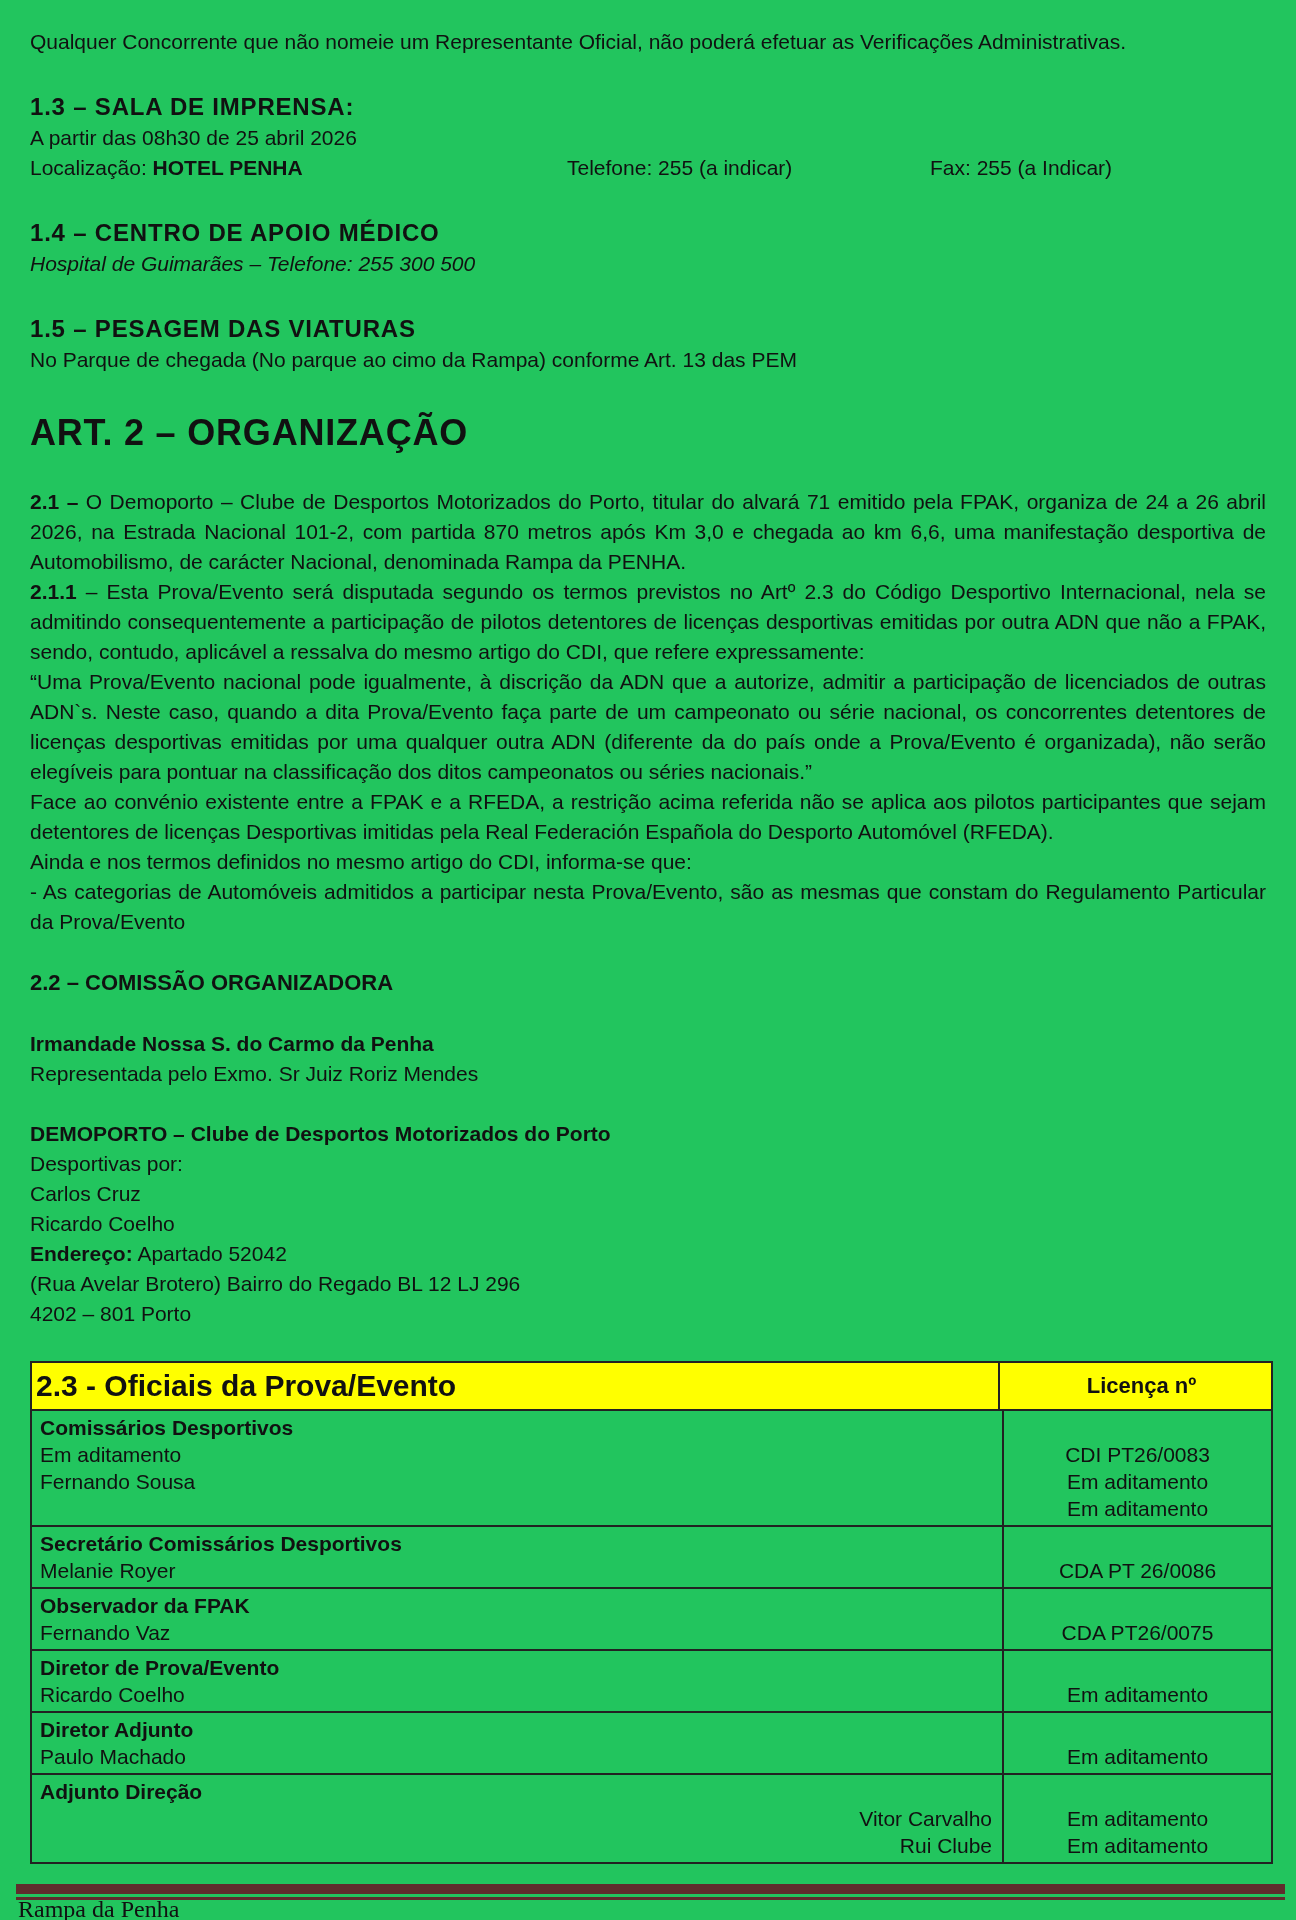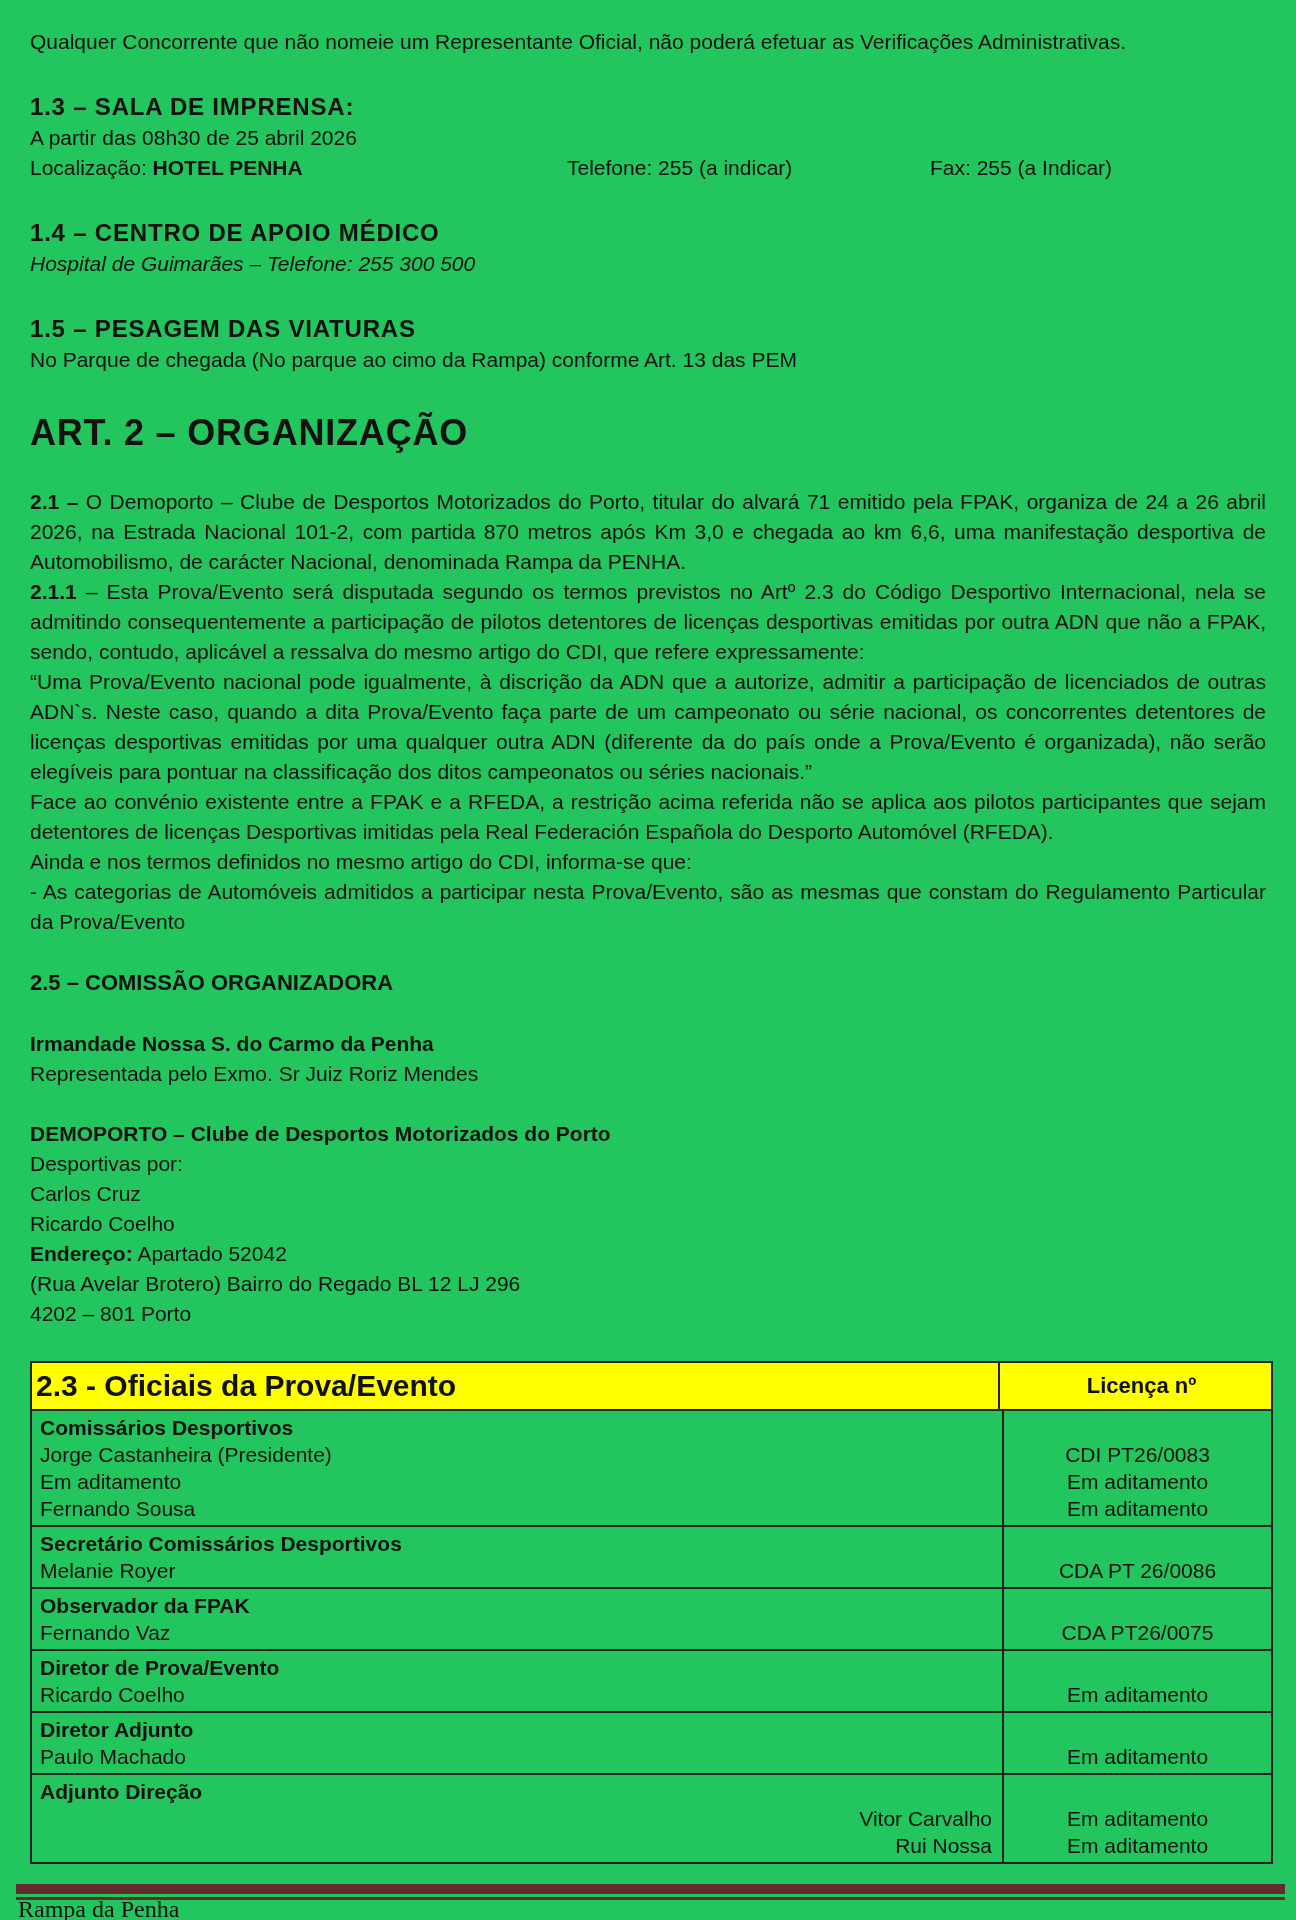--- a/index.html
+++ b/index.html
@@ -97,21 +97,21 @@
     <div class="para"><span class="bold">2.1.1</span><span> – Esta Prova/Evento será disputada segundo os termos previstos no Artº 2.3 do Código Desportivo Internacional, nela se admitindo consequentemente a participação de pilotos detentores de licenças desportivas emitidas por outra ADN que não a FPAK, sendo, contudo, aplicável a ressalva do mesmo artigo do CDI, que refere expressamente:</span></div>
 
     <div class="para">“Uma Prova/Evento nacional pode igualmente, à discrição da ADN que a autorize, admitir a participação de licenciados de outras ADN`s. Neste caso, quando a dita Prova/Evento faça parte de um campeonato ou série nacional, os concorrentes detentores de licenças desportivas emitidas por uma qualquer outra ADN (diferente da do país onde a Prova/Evento é organizada), não serão elegíveis para pontuar na classificação dos ditos campeonatos ou séries nacionais.”</div>
 
     <div class="para">Face ao convénio existente entre a FPAK e a RFEDA, a restrição acima referida não se aplica aos pilotos participantes que sejam detentores de licenças Desportivas imitidas pela Real Federación Española do Desporto Automóvel (RFEDA).</div>
 
     <div>Ainda e nos termos definidos no mesmo artigo do CDI, informa-se que:</div>
 
     <div class="para">- As categorias de Automóveis admitidos a participar nesta Prova/Evento, são as mesmas que constam do Regulamento Particular da Prova/Evento</div>
 
-    <div class="h-sub">2.5 – COMISSÃO ORGANIZADORA</div>
+    <div class="h-sub">2.2 – COMISSÃO ORGANIZADORA</div>
 
     <div class="bold gap-m">Irmandade Nossa S. do Carmo da Penha</div>
     <div>Representada pelo Exmo. Sr Juiz Roriz Mendes</div>
 
     <div class="bold gap-m">DEMOPORTO – Clube de Desportos Motorizados do Porto</div>
     <div>Desportivas por:</div>
     <div>Carlos Cruz</div>
     <div>Ricardo Coelho</div>
     <div><span class="bold">Endereço:</span><span> Apartado 52042</span></div>
     <div>(Rua Avelar Brotero) Bairro do Regado BL 12 LJ 296</div>
@@ -119,21 +119,20 @@
 
     <div class="otable">
       <div class="trow thead">
         <div class="c1">2.3 - Oficiais da Prova/Evento</div>
         <div class="c2">Licença nº</div>
       </div>
 
       <div class="trow">
         <div class="c1">
           <div class="tline role">Comissários Desportivos</div>
-          <div class="tline">Jorge Castanheira (Presidente)</div>
           <div class="tline">Em aditamento</div>
           <div class="tline">Fernando Sousa</div>
         </div>
         <div class="c2">
           <div class="tline">&nbsp;</div>
           <div class="tline">CDI PT26/0083</div>
           <div class="tline">Em aditamento</div>
           <div class="tline">Em aditamento</div>
         </div>
       </div>
@@ -179,21 +178,21 @@
         <div class="c2">
           <div class="tline">&nbsp;</div>
           <div class="tline">Em aditamento</div>
         </div>
       </div>
 
       <div class="trow">
         <div class="c1">
           <div class="tline role">Adjunto Direção</div>
           <div class="tline ralign">Vitor Carvalho</div>
-          <div class="tline ralign">Rui Nossa</div>
+          <div class="tline ralign">Rui Clube</div>
         </div>
         <div class="c2">
           <div class="tline">&nbsp;</div>
           <div class="tline">Em aditamento</div>
           <div class="tline">Em aditamento</div>
         </div>
       </div>
     </div>
 
   </div>

